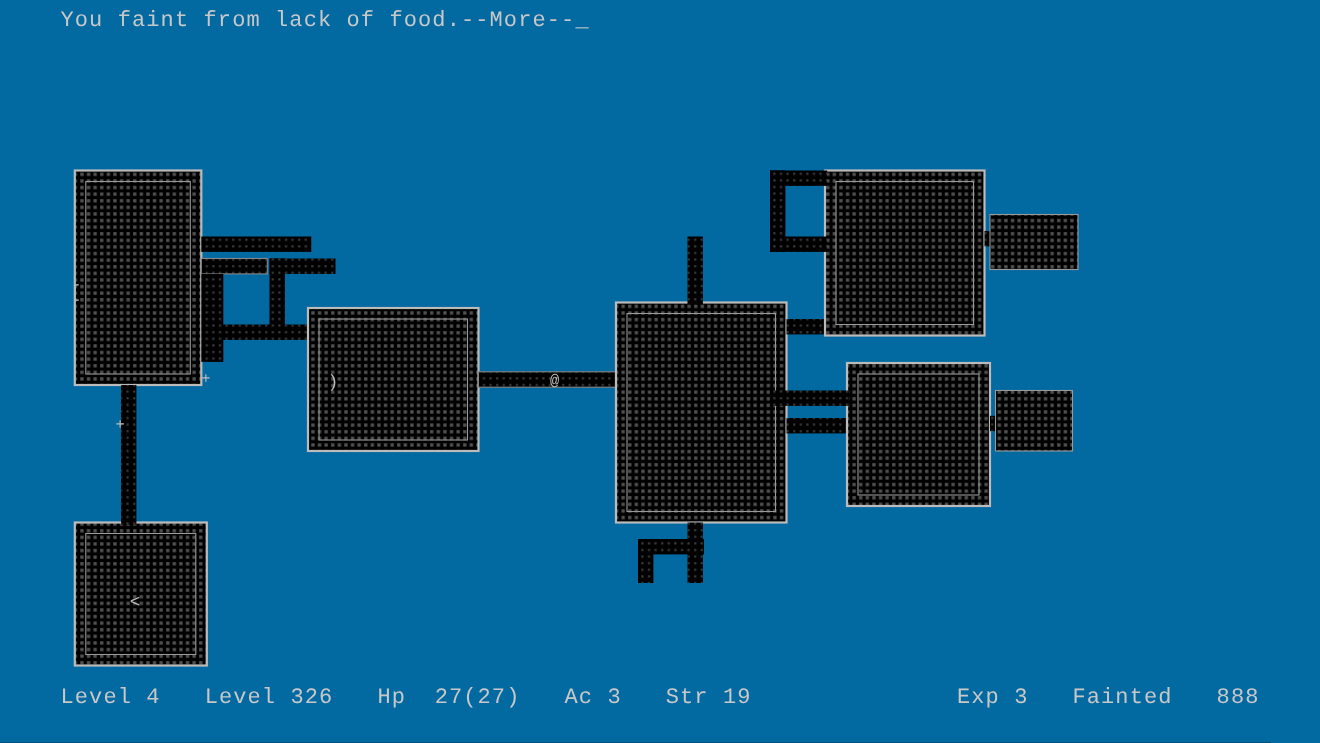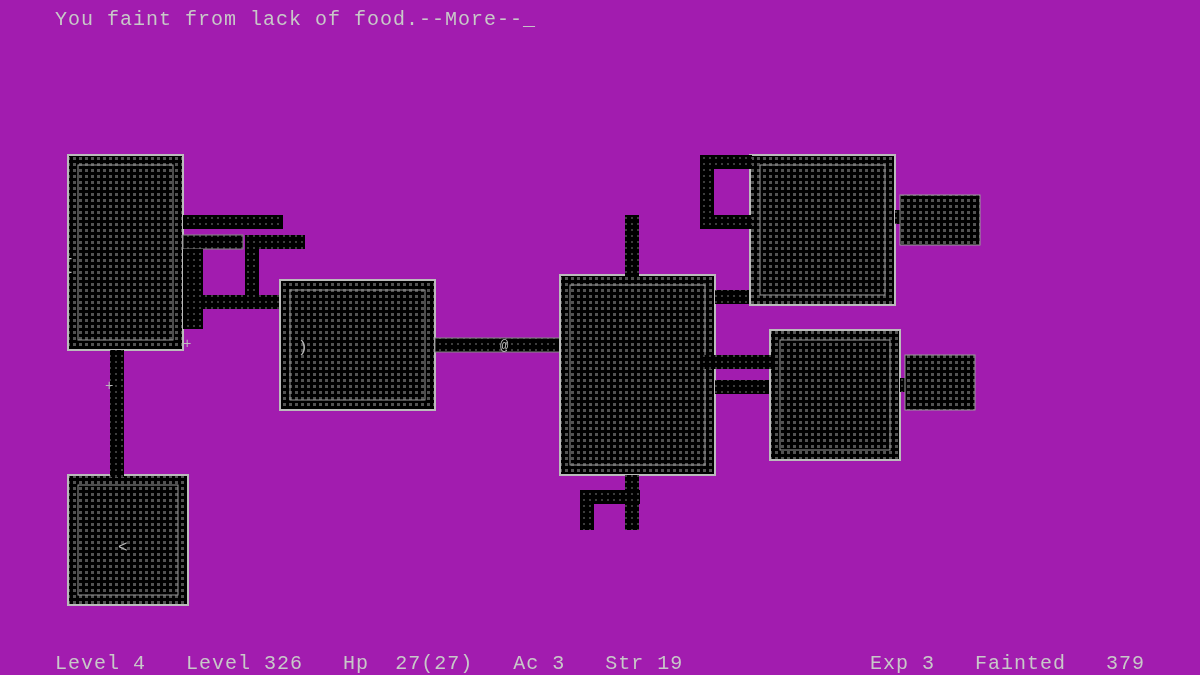--- a/index.html
+++ b/index.html
@@ -9,21 +9,21 @@
       height: 675px;
       overflow: hidden;
       font-family: 'Courier New', Courier, monospace;
       color: #c8c8c8;
       position: relative;
     }
 
     #game-screen {
       width: 1200px;
       height: 675px;
-      background: #a21caf;
+      background: #0369a1;
       position: relative;
     }
 
     #message-line {
       position: absolute;
       top: 8px;
       left: 55px;
       font-size: 20px;
       color: #c8c8c8;
       white-space: pre;
@@ -43,21 +43,21 @@
       height: 100%;
     }
 
     #status-bar {
       position: absolute;
       bottom: 0;
       left: 0;
       width: 1200px;
       height: 52px;
       display: flex;
-      align-items: flex-end;
+      align-items: flex-start;
       padding: 0 55px;
       font-size: 20px;
       color: #c8c8c8;
       letter-spacing: 1px;
       gap: 0;
     }
 
     .stat-item {
       margin-right: 40px;
       white-space: nowrap;
@@ -178,17 +178,17 @@
       <span>Str</span>&nbsp;<span>19</span>
     </span>
     <span style="flex:1"></span>
     <span class="stat-item">
       <span>Exp</span>&nbsp;<span>3</span>
     </span>
     <span class="stat-item">
       <span>Fainted</span>
     </span>
     <span class="stat-item">
-      <span>379</span>
+      <span>888</span>
     </span>
   </div>
 
 </div>
 
 </body></html>

